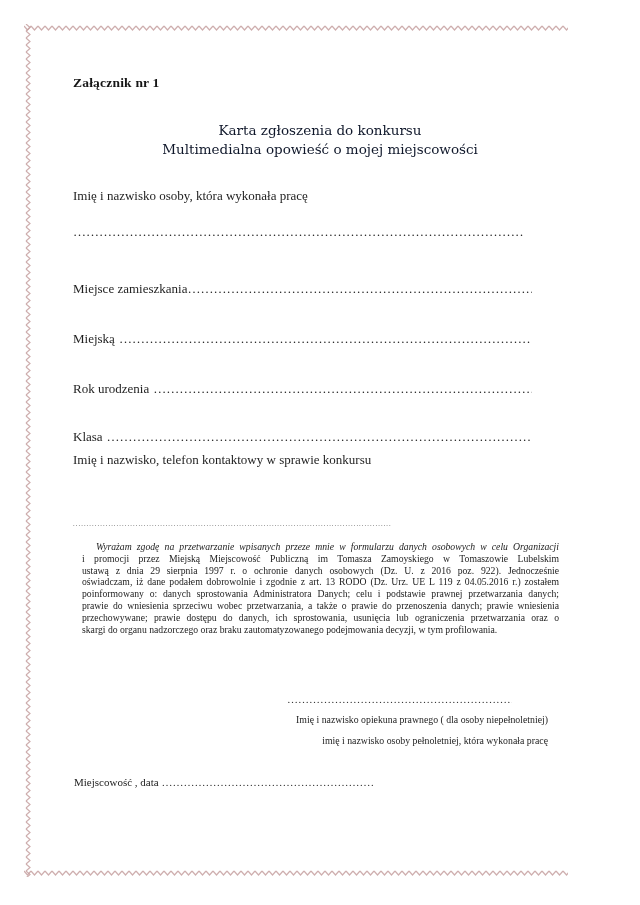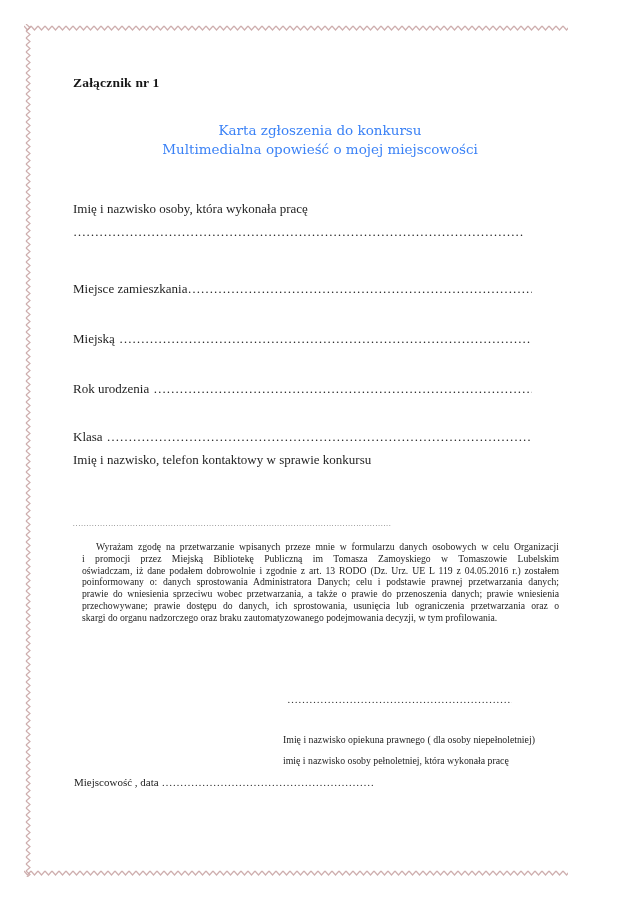--- a/index.html
+++ b/index.html
@@ -18,21 +18,21 @@
 
   .attachment {
     left: 73px; top: 75px;
     font-size: 13.5px; font-weight: bold; letter-spacing: 0.2px;
     color: #161616;
   }
   .title-block {
     left: 0; top: 121px; width: 640px;
     text-align: center;
     font-family: "DejaVu Serif", serif;
-    font-size: 13.5px; line-height: 19px; color: #3b82f6;
+    font-size: 13.5px; line-height: 19px; color: #0f172a;
   }
   .label {
     font-size: 13px; color: #1e1e1e; white-space: nowrap;
   }
   .dots-row {
     overflow: hidden; white-space: nowrap;
     font-size: 13px; color: #2a2a2a;
   }
   .field-inline {
     left: 73px; width: 459px; overflow: hidden; white-space: nowrap;
@@ -42,29 +42,29 @@
   .sp { margin-left: 4px; }
   .tiny-dots {
     left: 73px; top: 520px; width: 318px; overflow: hidden; white-space: nowrap;
     font-size: 6.5px; letter-spacing: 1.1px; color: #555;
   }
   .consent {
     left: 82px; top: 541px; width: 477px;
     font-size: 9.7px; line-height: 11.8px; color: #222;
   }
   .consent-line { text-align: justify; text-align-last: justify; }
-  .consent-line.first { text-indent: 14px; }
+  .consent-line.first { text-indent: 14px; font-style: italic; }
   .consent-line.last { text-align-last: left; }
   .sig-dots {
     left: 287px; top: 693px; width: 225px; overflow: hidden; white-space: nowrap;
     font-size: 11px; color: #2a2a2a;
   }
   .sig-caption {
-    left: 283px; top: 714px; width: 272px; text-align: left;
-    font-size: 9.8px; color: #222; margin-top: 20px;
+    left: 276px; top: 714px; width: 272px; text-align: right;
+    font-size: 9.8px; color: #222;
   }
   .sig-caption2 { top: 735px; }
   .place-date {
     left: 74px; top: 776px; width: 300px; overflow: hidden; white-space: nowrap;
     font-size: 11px; color: #222;
   }
   .place-date .inline-dots { color: #2a2a2a; }
 </style>
 </head>
 <body>
@@ -104,21 +104,21 @@
     <rect width="8" height="853" fill="url(#zzR)"></rect>
   </svg>
 
   <div class="abs attachment">Załącznik nr 1</div>
 
   <div class="abs title-block">
     <div>Karta zgłoszenia do konkursu</div>
     <div>Multimedialna opowieść o mojej miejscowości</div>
   </div>
 
-  <div class="abs label" style="left:73px; top:201px;">Imię i nazwisko osoby, która wykonała pracę</div>
+  <div class="abs label" style="left:73px; top:188px;">Imię i nazwisko osoby, która wykonała pracę</div>
   <div class="abs dots-row" style="left:73px; top:224px; width:451px;">……………………………………………………………………………………………………………………..</div>
 
   <div class="abs field-inline" style="top:281px;">
     <span class="label">Miejsce zamieszkania</span><span class="inline-dots">………………………………………………………………………………………………</span>
   </div>
 
   <div class="abs field-inline" style="top:331px;">
     <span class="label">Miejską</span><span class="inline-dots sp">…………………………………………………………………………………………………………..</span>
   </div>
 
@@ -128,21 +128,22 @@
 
   <div class="abs field-inline" style="top:429px;">
     <span class="label">Klasa</span><span class="inline-dots sp">……………………………………………………………………………………………………………….</span>
   </div>
 
   <div class="abs label" style="left:73px; top:452px;">Imię i nazwisko, telefon kontaktowy w sprawie konkursu</div>
   <div class="abs tiny-dots">........................................................................................................................................................................................</div>
 
   <div class="abs consent">
     <div class="consent-line first">Wyrażam zgodę na przetwarzanie wpisanych przeze mnie w formularzu danych osobowych w celu Organizacji</div>
-    <div class="consent-line">i promocji przez Miejską Bibliotekę Publiczną im Tomasza Zamoyskiego w Tomaszowie Lubelskim</div>
+    <div class="consent-line">i promocji przez Miejską Miejscowość Publiczną im Tomasza Zamoyskiego w Tomaszowie Lubelskim</div>
+    <div class="consent-line">ustawą z dnia 29 sierpnia 1997 r.  o ochronie danych osobowych   (Dz. U. z 2016 poz. 922). Jednocześnie</div>
     <div class="consent-line">oświadczam, iż dane podałem dobrowolnie  i zgodnie z art. 13 RODO (Dz. Urz. UE L 119 z 04.05.2016 r.) zostałem</div>
     <div class="consent-line">poinformowany o: danych sprostowania Administratora Danych; celu i podstawie prawnej przetwarzania danych;</div>
     <div class="consent-line">prawie do wniesienia sprzeciwu wobec przetwarzania, a także o prawie do przenoszenia danych; prawie wniesienia</div>
     <div class="consent-line">przechowywane; prawie dostępu do danych, ich sprostowania, usunięcia lub ograniczenia przetwarzania oraz o</div>
     <div class="consent-line last">skargi   do organu nadzorczego oraz braku zautomatyzowanego podejmowania decyzji, w tym profilowania.</div>
   </div>
 
   <div class="abs sig-dots">………………………………………………………………</div>
   <div class="abs sig-caption">Imię i nazwisko opiekuna prawnego ( dla osoby niepełnoletniej)</div>
   <div class="abs sig-caption sig-caption2">imię i nazwisko osoby pełnoletniej, która wykonała pracę</div>

